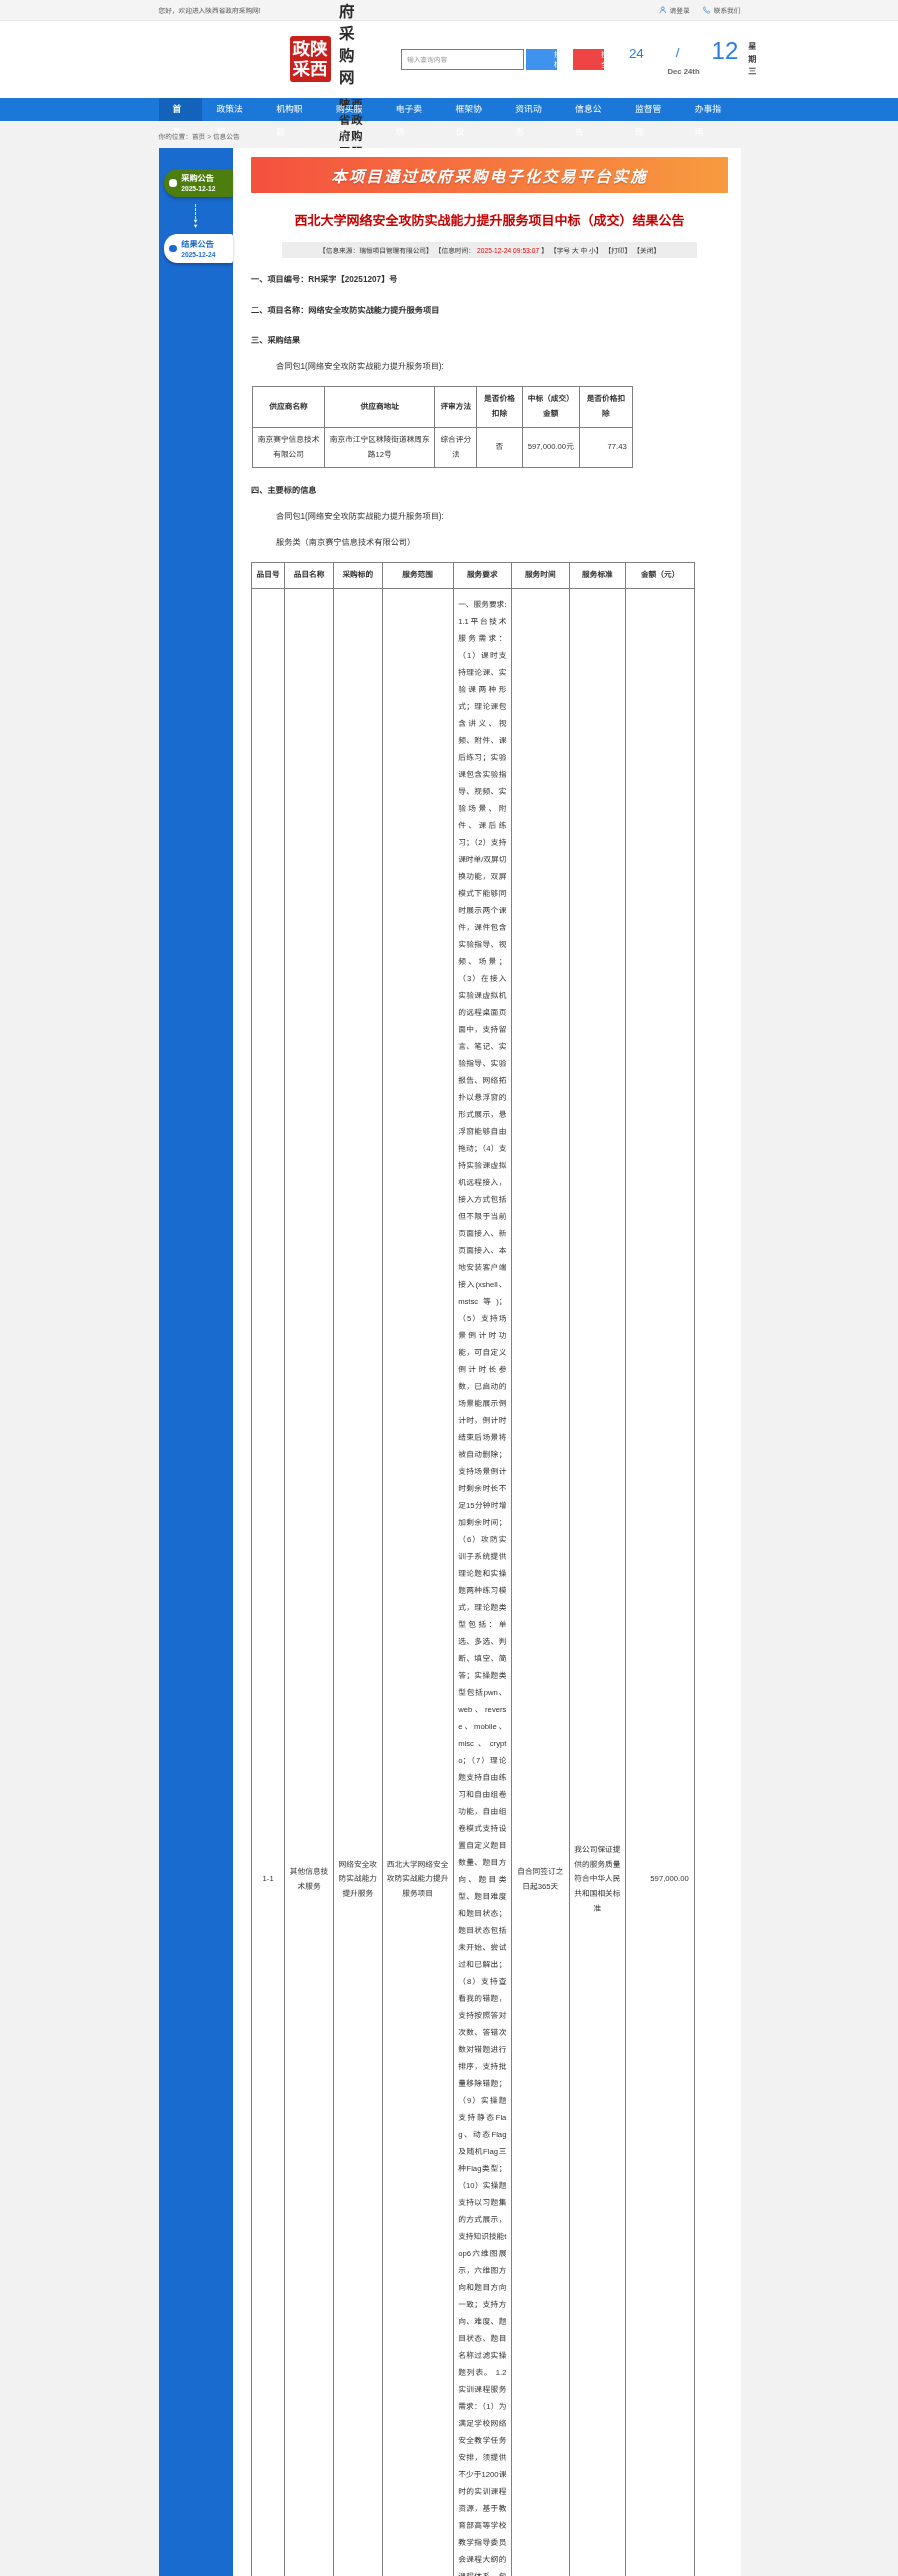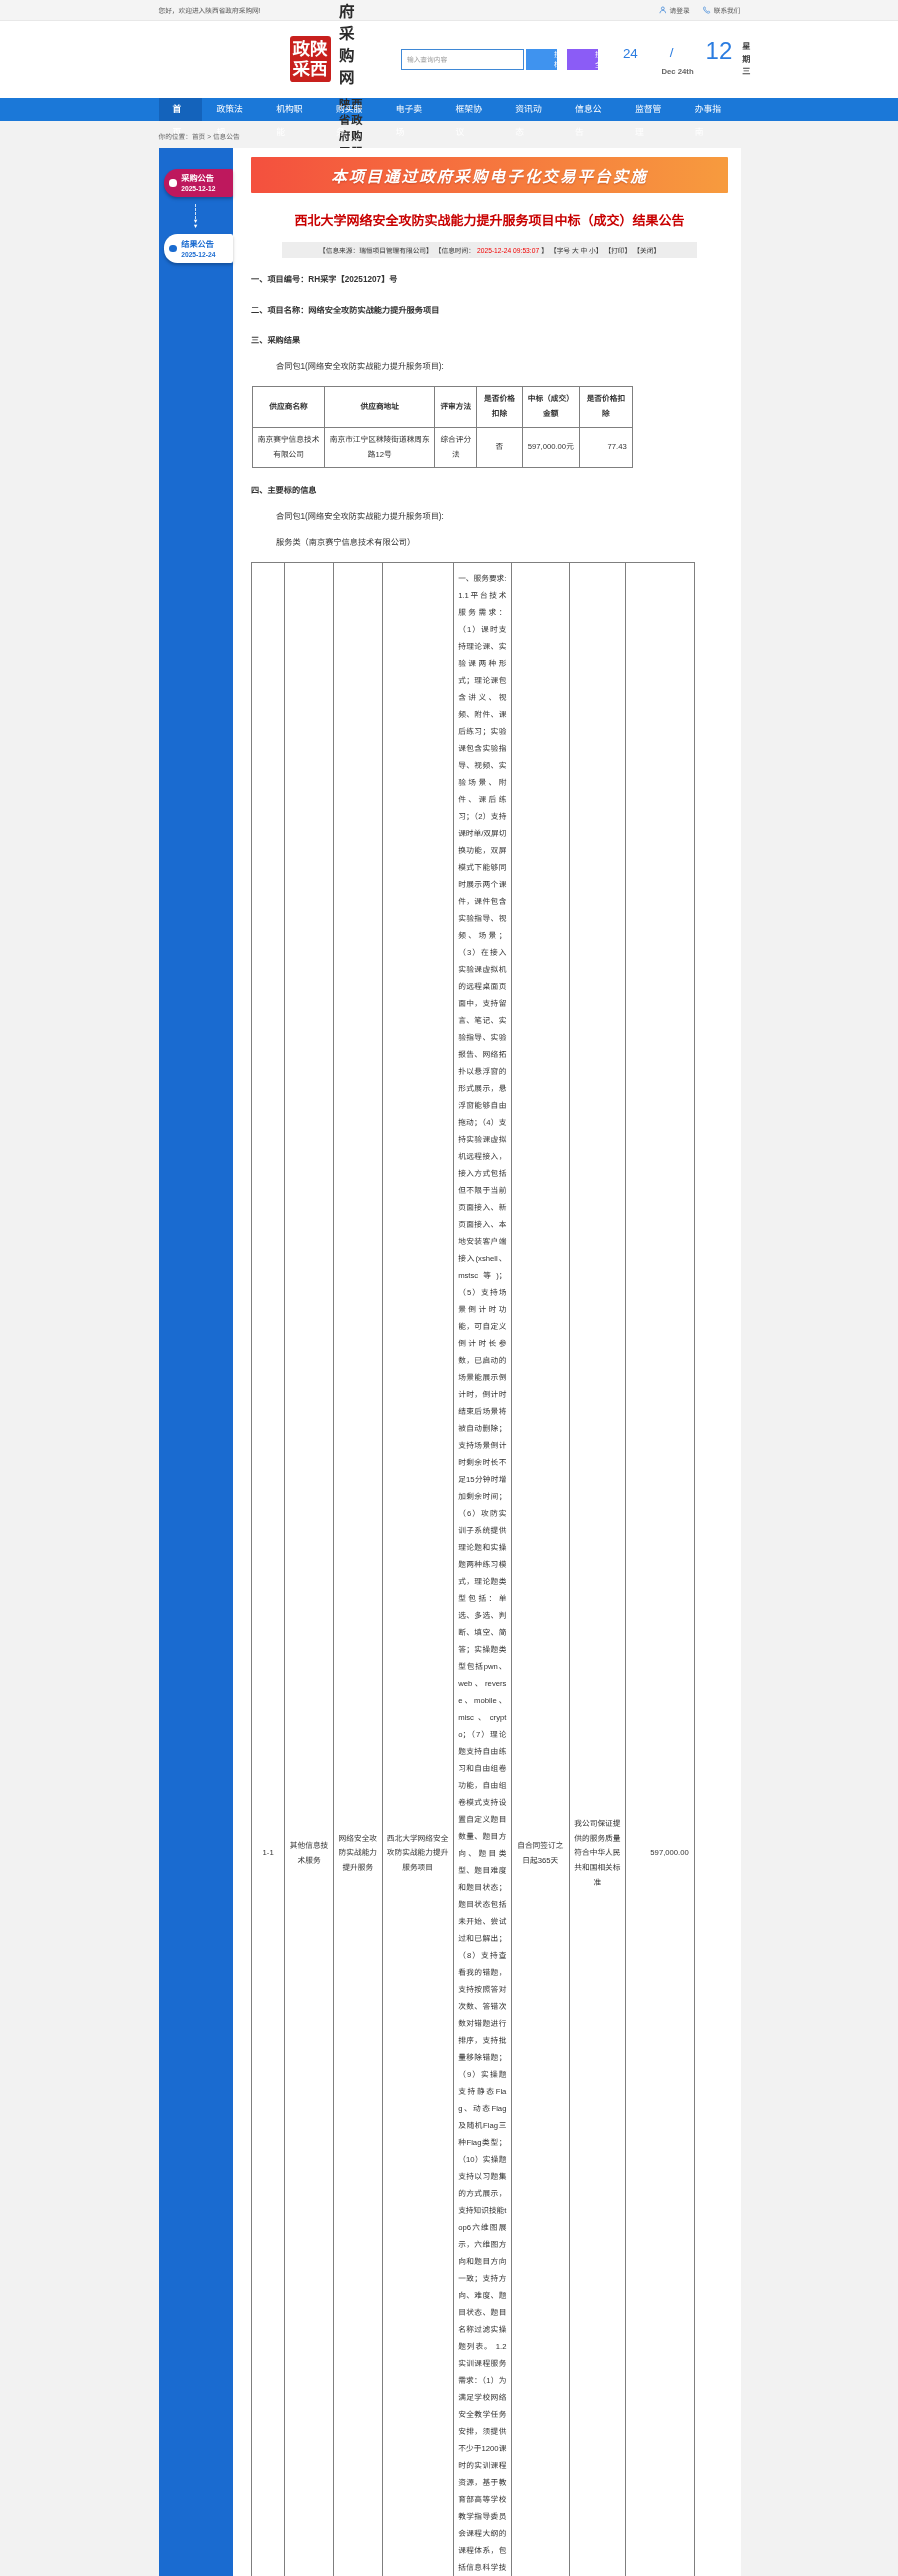--- a/index.html
+++ b/index.html
@@ -20,21 +20,21 @@
   .brand { display:flex; align-items:center; gap:8.2px; margin-left:131px; }
   .logo { width:46px; height:46px; background:#c8201d; border-radius:3.1px; display:grid; grid-template-columns:1fr 1fr; padding:3.1px; }
   .logo span { color:#fff; font-weight:bold; font-size:17.5px; line-height:20px; text-align:center; font-family:"Liberation Serif","DejaVu Serif",serif; }
   .site-title { font-size:15.5px; font-weight:bold; color:#2b2b2b; letter-spacing:4.6px; }
   .site-subtitle { font-size:11.3px; font-weight:bold; color:#2b2b2b; margin-top:8px; letter-spacing:1px; }
   .search-group { display:flex; align-items:stretch; margin-left:37px; height:21px; }
   .search-group input { width:123px; border:1px solid #3f88d6; font-size:6.7px; padding:0 5.2px; color:#333; outline:none; }
   .search-group input::placeholder { color:#999; }
   .search-group button { border:none; color:#fff; font-size:7.2px; width:31px; cursor:pointer;padding-left:28px; }
   .btn-title { background:#3f93ef; margin-left:2.1px; }
-  .btn-full { background:#8b5cf6; margin-left:10px; }
+  .btn-full { background:#ef4444; margin-left:16px; }
   .date-widget { margin-left:25px; display:flex; align-items:flex-start; gap:6.2px; }
   .date-num { color:#2b7ce0; font-weight:normal; display:flex; align-items:flex-end;gap:32px; }
   .date-num .d { font-size:13.4px; line-height:15.5px; }
   .date-num .sep { font-size:13.4px; line-height:16.5px; }
   .date-num .m { font-size:24px; line-height:21.6px; }
   .date-en { color:#666; font-size:7.7px; font-weight:bold; margin-top:6.2px; text-align:center; }
   .weekday { writing-mode:vertical-lr; font-size:8.2px; color:#444; letter-spacing:4.1px; font-weight:bold; padding-top:2.1px; }
 
   
   .nav { background:#1b78d8; height:23px; }
@@ -46,21 +46,21 @@
   .crumbbar { padding:10.3px 0 7.2px 0; font-size:6.7px; color:#666; }
   .crumbbar a { color:#666; text-decoration:none; cursor:pointer; }
 
   
   .main { display:flex; align-items:stretch; margin-bottom:10.3px; }
   .sidebar { width:74px; background:#1a6bd0; flex-shrink:0; padding-top:20.6px; }
   .pill { position:relative; margin:0 0 0 5.2px; border-radius:13.4px 2.1px 2.1px 13.4px; padding:4.1px 4.1px 4.1px 17.5px; box-shadow:0 2.1px 3.1px rgba(0,0,0,.25); cursor:pointer; }
   .pill .dot { position:absolute; left:5.7px; top:50%; margin-top:-3.6px; width:7.2px; height:7.2px; border-radius:50%; }
   .pill-title { font-size:8.2px; font-weight:bold; line-height:11.3px; }
   .pill-date { font-size:6.7px; font-weight:bold; line-height:9.3px; }
-  .pill.step1 { background:#be185d; color:#fff; }
+  .pill.step1 { background:#4d7c0f; color:#fff; }
   .pill.step1 .dot { background:#fff; }
   .pill.step2 { background:#fff; color:#1a6bd0; }
   .pill.step2 .dot { background:#1a6bd0; }
   .stepline { height:37px; display:flex; flex-direction:column; align-items:center; justify-content:center; color:#fff; }
   .stepline .dash { width:0; height:15.5px; border-left:1px dashed #cfe2f8; }
   .stepline .tri { font-size:5.7px; line-height:4.6px; color:#fff; }
 
   .content { flex:1; background:#fff; padding:9.3px 12.4px 31px 18.5px; }
   .banner { height:36px; border-radius:1px; background:linear-gradient(90deg,#f4503e,#f79b3e); display:flex; align-items:center; justify-content:center; }
   .banner span { color:#fff; font-size:15.5px; font-weight:bold; font-style:italic; letter-spacing:2.1px; text-shadow:0 1px 1.5px rgba(160,40,10,.45); }
@@ -242,20 +242,30 @@
             <col style="width:7.5%">
             <col style="width:11%">
             <col style="width:11%">
             <col style="width:16%">
             <col style="width:13.2%">
             <col style="width:13%">
             <col style="width:12.8%">
             <col style="width:15.5%">
           </colgroup>
         <tbody>
+            <tr>
+          <th>品目号</th>
+          <th>品目名称</th>
+          <th>采购标的</th>
+          <th>服务范围</th>
+          <th>服务要求</th>
+          <th>服务时间</th>
+          <th>服务标准</th>
+          <th>金额（元）</th>
+        </tr>
         <tr>
           <td>1-1</td>
           <td>其他信息技术服务</td>
           <td>网络安全攻防实战能力提升服务</td>
           <td>西北大学网络安全攻防实战能力提升服务项目</td>
           <td class="req">一、服务要求: 1.1平台技术服务需求：（1）课时支持理论课、实验课两种形式；理论课包含讲义、视频、附件、课后练习；实验课包含实验指导、视频、实验场景、附件、课后练习；（2）支持课时单/双屏切换功能，双屏模式下能够同时展示两个课件，课件包含实验指导、视频、场景；（3）在接入实验课虚拟机的远程桌面页面中，支持留言、笔记、实验指导、实验报告、网络拓扑以悬浮窗的形式展示，悬浮窗能够自由拖动；（4）支持实验课虚拟机远程接入，接入方式包括但不限于当前页面接入、新页面接入、本地安装客户端接入(xshell、mstsc等)；（5）支持场景倒计时功能，可自定义倒计时长参数，已启动的场景能展示倒计时，倒计时结束后场景将被自动删除；支持场景倒计时剩余时长不足15分钟时增加剩余时间；（6）攻防实训子系统提供理论题和实操题两种练习模式，理论题类型包括：单选、多选、判断、填空、简答；实操题类型包括pwn、web、reverse、mobile、misc、crypto；（7）理论题支持自由练习和自由组卷功能，自由组卷模式支持设置自定义题目数量、题目方向、题目类型、题目难度和题目状态；题目状态包括未开始、尝试过和已解出；（8）支持查看我的错题，支持按照答对次数、答错次数对错题进行排序，支持批量移除错题；（9）实操题支持静态Flag、动态Flag及随机Flag三种Flag类型；（10）实操题支持以习题集的方式展示，支持知识技能top6六维图展示，六维图方向和题目方向一致；支持方向、难度、题目状态、题目名称过滤实操题列表。 1.2实训课程服务需求：（1）为满足学校网络安全教学任务安排，须提供不少于1200课时的实训课程资源，基于教育部高等学校教学指导委员会课程大纲的课程体系，包括信息科学技术基础领域、信息安全基础领域、密码学知识领域、网络安全知识领域、系统安全知识领域、内容安全知识领域、信息安全竞赛信息安全竞赛七大领域。（2）提供实训课程教学服务，支撑教师团队课程教学需求。 1.3比赛平台支撑服务需求：（1）支持赛场功能，支持在同一赛场中关联多种不同类型的比赛进行统一查看与进入比赛；（2）竞赛支持至少6种赛制模式，包括理论赛、CTF夺旗赛、攻防赛、运维赛、渗透赛、沙盒攻防赛等。</td>
           <td>自合同签订之日起365天</td>
           <td>我公司保证提供的服务质量符合中华人民共和国相关标准</td>
           <td class="amt">597,000.00</td>
         </tr>

